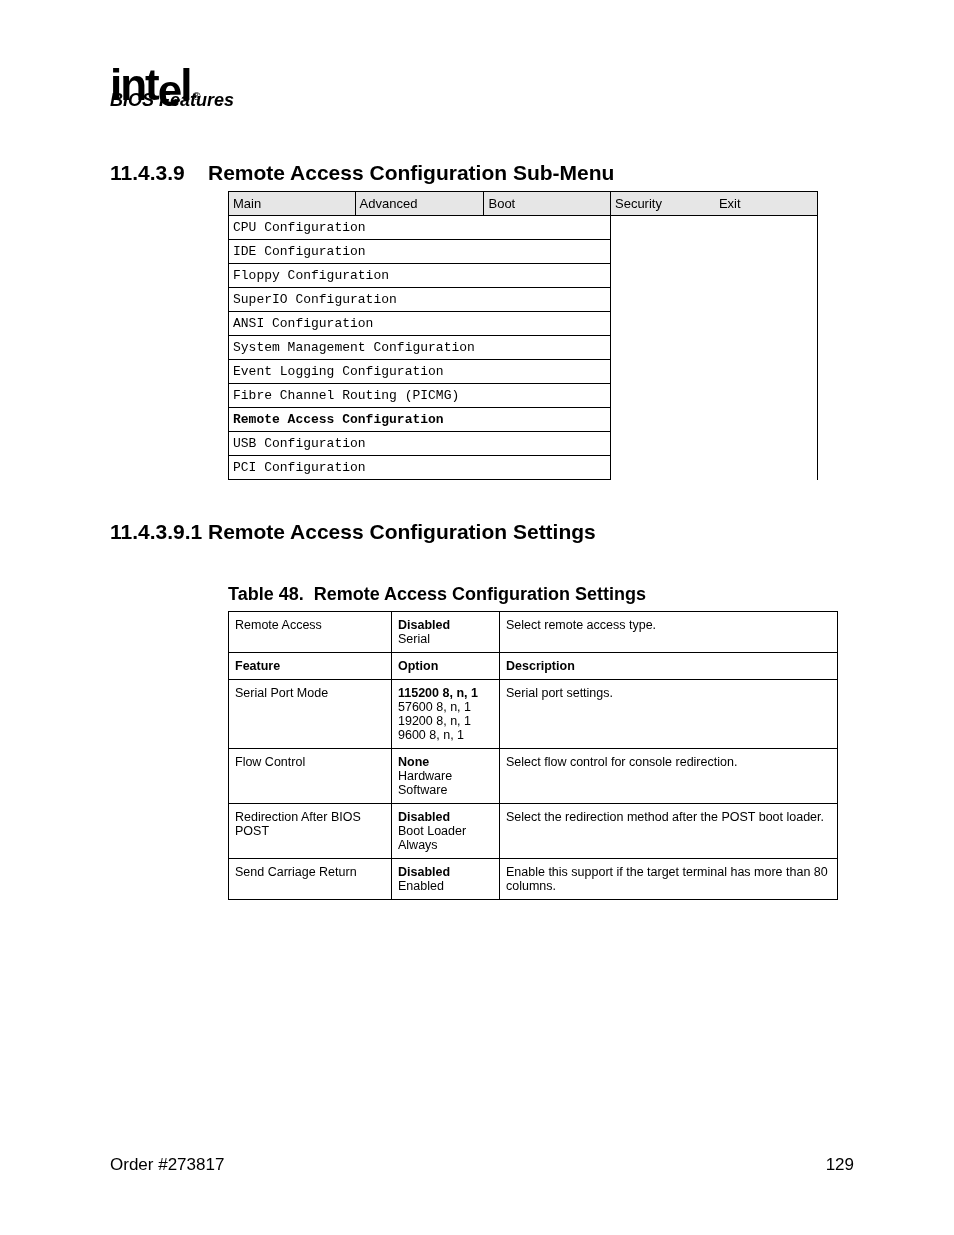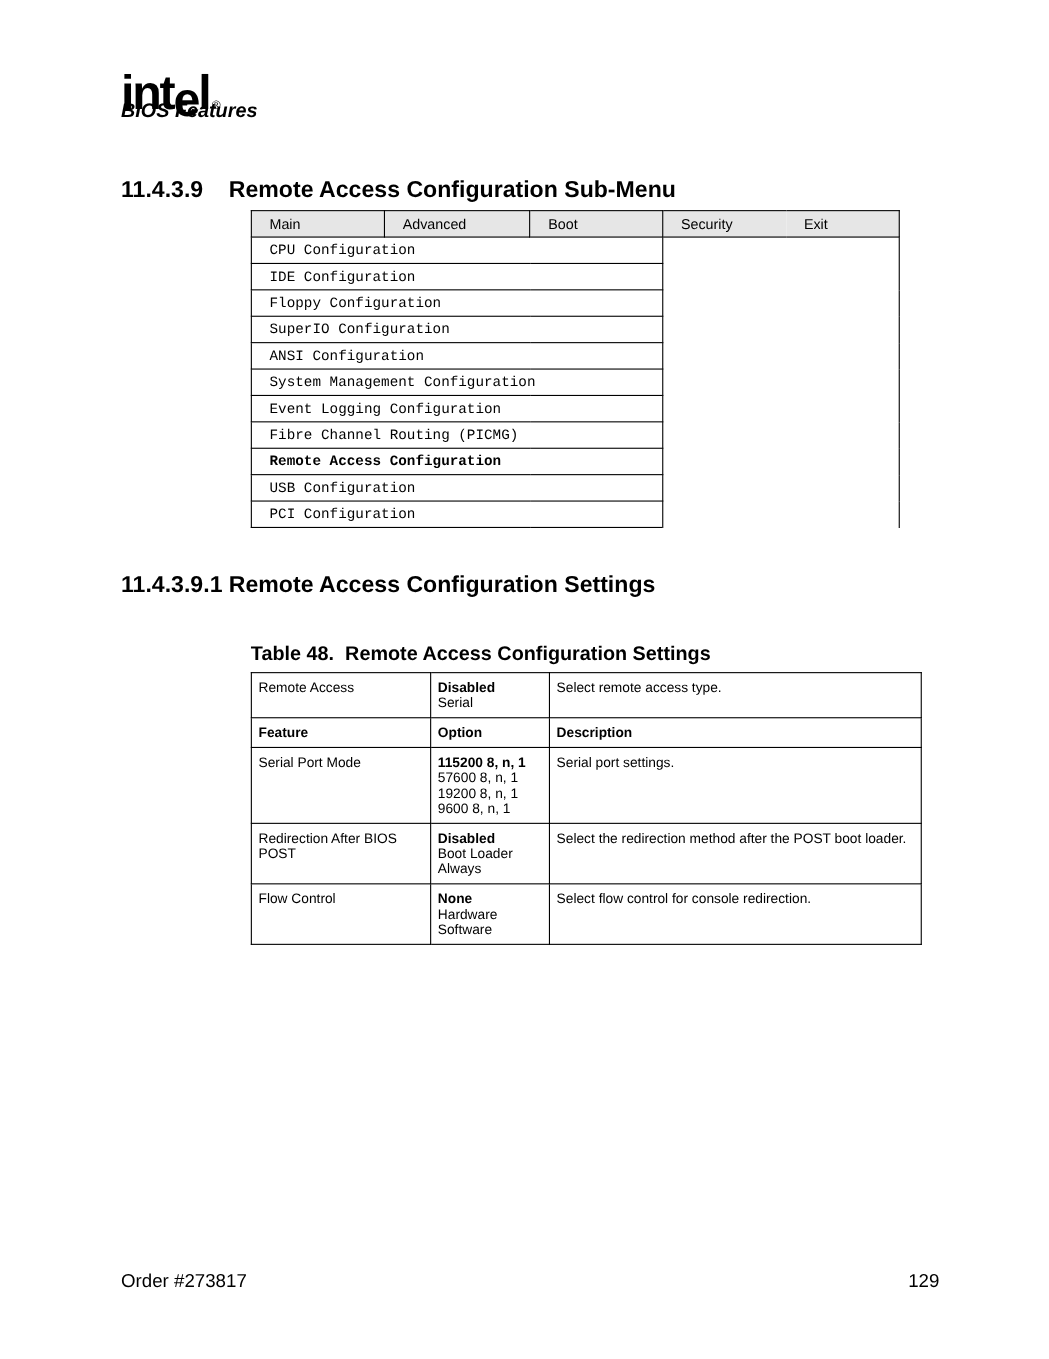--- a/index.html
+++ b/index.html
@@ -49,21 +49,21 @@
     margin-left: 118px;
   }
   
   .menu-table {
     border-collapse: collapse;
     width: 590px;
     font-size: 13px;
   }
   .menu-table td {
     border: 1px solid #000;
-    padding: 4px 16px;
+    padding: 4px 4px;
     vertical-align: top;
   }
   .menu-header td {
     background: #e6e6e6;
     font-family: Arial, Helvetica, sans-serif;
   }
   .menu-body td {
     font-family: "Courier New", monospace;
     font-size: 13px;
   }
@@ -198,36 +198,44 @@
     <td>Serial Port Mode</td>
     <td>
       <span class="opt-line opt-default">115200 8, n, 1</span>
       <span class="opt-line">57600 8, n, 1</span>
       <span class="opt-line">19200 8, n, 1</span>
       <span class="opt-line">9600 8, n, 1</span>
     </td>
     <td>Serial port settings.</td>
   </tr>
   <tr>
+    <td>Flow Control</td>
+    <td>
+      <span class="opt-line opt-default">None</span>
+      <span class="opt-line">Hardware</span>
+      <span class="opt-line">Software</span>
+    </td>
+    <td>Select flow control for console redirection.</td>
+  </tr>
+  <tr>
     <td>Redirection After BIOS POST</td>
     <td>
       <span class="opt-line opt-default">Disabled</span>
       <span class="opt-line">Boot Loader</span>
       <span class="opt-line">Always</span>
     </td>
     <td>Select the redirection method after the POST boot loader.</td>
   </tr>
   <tr>
-    <td>Flow Control</td>
-    <td>
-      <span class="opt-line opt-default">None</span>
-      <span class="opt-line">Hardware</span>
-      <span class="opt-line">Software</span>
-    </td>
-    <td>Select flow control for console redirection.</td>
+    <td>Send Carriage Return</td>
+    <td>
+      <span class="opt-line opt-default">Disabled</span>
+      <span class="opt-line">Enabled</span>
+    </td>
+    <td>Enable this support if the target terminal has more than 80 columns.</td>
   </tr>
 </tbody>
       </table>
 </div>
 
 </div>
 
 <div class="footer">
   <span class="order">Order #273817</span>
   <span class="page-num">129</span>

